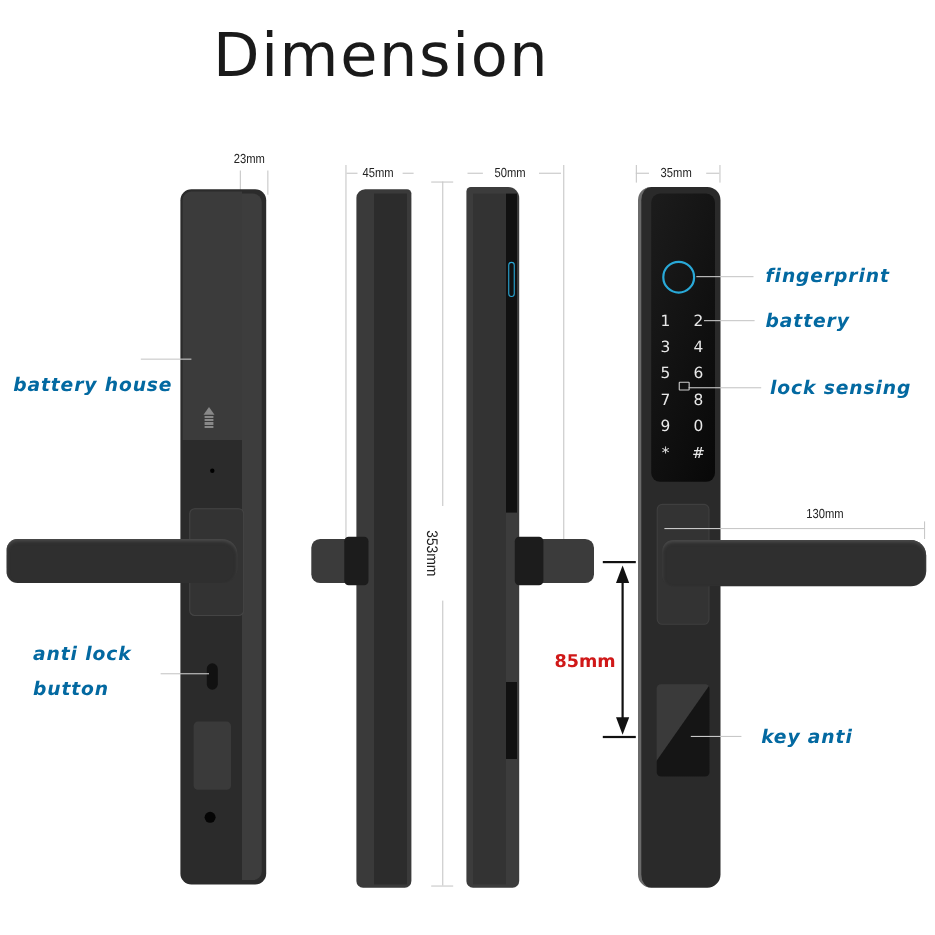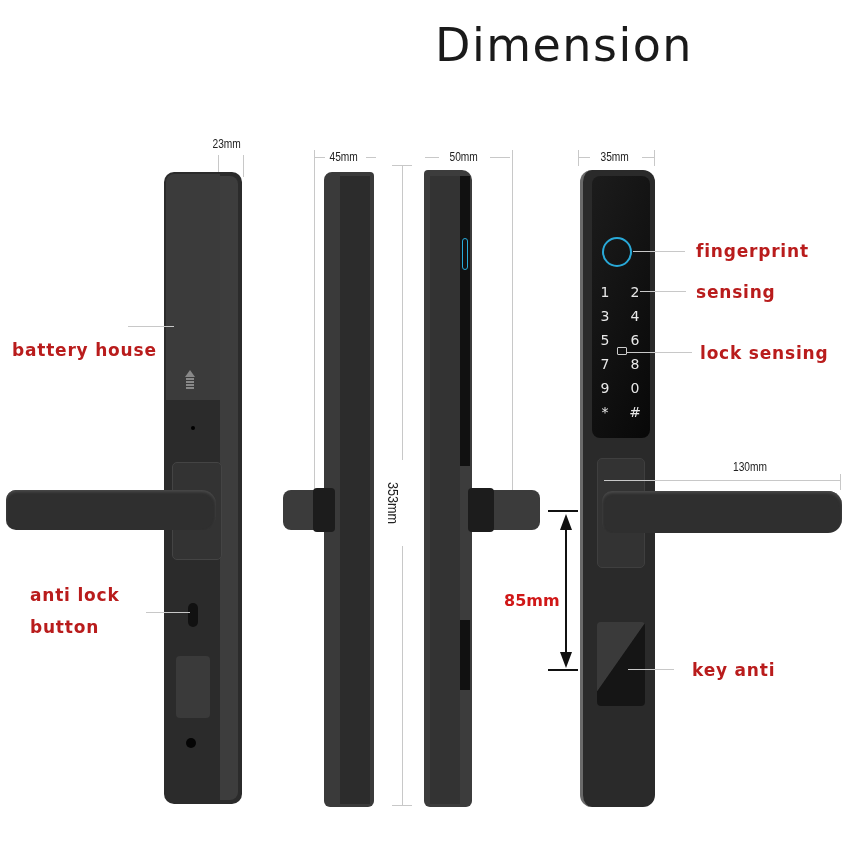--- a/index.html
+++ b/index.html
@@ -1,20 +1,20 @@
 <!DOCTYPE html>
 <html><head>
 <meta charset="utf-8">
 <style>
   html,body{margin:0;padding:0;background:#fff;}
   body{width:850px;height:850px;position:relative;overflow:hidden;font-family:"Liberation Sans",sans-serif;color:#1a1a1a;}
   .abs{position:absolute;}
-  .title{left:0;top:18px;width:693px;text-align:right;font-size:46px;font-weight:400;letter-spacing:1.5px;color:#1a1a1a;font-family:"DejaVu Sans",sans-serif;}
+  .title{left:0;top:18px;width:693px;text-align:center;font-size:55px;font-weight:400;letter-spacing:1.5px;color:#1a1a1a;font-family:"DejaVu Sans",sans-serif;}
   .dim{font-size:12px;color:#222;font-family:"Liberation Sans Narrow","Liberation Sans",sans-serif;transform:scaleX(0.85);white-space:nowrap;}
-  .callout{font-size:17px;font-weight:700;color:#b91c1c;letter-spacing:0.8px;white-space:nowrap;font-family:"DejaVu Sans",sans-serif;}
+  .callout{font-size:17px;font-weight:700;color:#0369a1;letter-spacing:0.8px;white-space:nowrap;font-family:"DejaVu Sans",sans-serif;font-style:italic;}
   .line{background:#c8c8c8;}
   .body-dark{background:#2e2e2e;}
   .red{color:#d01818;font-weight:700;font-size:16px;font-family:"DejaVu Sans",sans-serif;}
   .key{color:#e8e8e8;font-size:14px;font-family:"DejaVu Sans",sans-serif;text-align:center;width:16px;}
 </style>
 </head>
 <body>
 
 <div class="abs title">Dimension</div>
 
@@ -123,18 +123,18 @@
   <div class="abs" style="left:548px;top:510px;width:30px;height:2px;background:#111;"></div>
   <div class="abs" style="left:548px;top:669px;width:30px;height:2px;background:#111;"></div>
   <div class="abs" style="left:565px;top:526px;width:2px;height:128px;background:#111;"></div>
   <div class="abs" style="left:560px;top:514px;width:0;height:0;border-left:6px solid transparent;border-right:6px solid transparent;border-bottom:16px solid #111;"></div>
   <div class="abs" style="left:560px;top:652px;width:0;height:0;border-left:6px solid transparent;border-right:6px solid transparent;border-top:16px solid #111;"></div>
   <div class="abs red" style="left:504px;top:591px;">85mm</div>
 
   <div class="abs line" style="left:633px;top:251px;width:52px;height:1px;"></div>
   <div class="abs callout" style="left:696px;top:241px;">fingerprint</div>
   <div class="abs line" style="left:640px;top:291px;width:46px;height:1px;"></div>
-  <div class="abs callout" style="left:696px;top:282px;">sensing</div>
+  <div class="abs callout" style="left:696px;top:282px;">battery</div>
   <div class="abs line" style="left:626px;top:352px;width:66px;height:1px;"></div>
   <div class="abs callout" style="left:700px;top:343px;">lock sensing</div>
   <div class="abs line" style="left:628px;top:669px;width:46px;height:1px;"></div>
   <div class="abs callout" style="left:692px;top:660px;">key anti</div>
 </div>
 
 </body></html>

